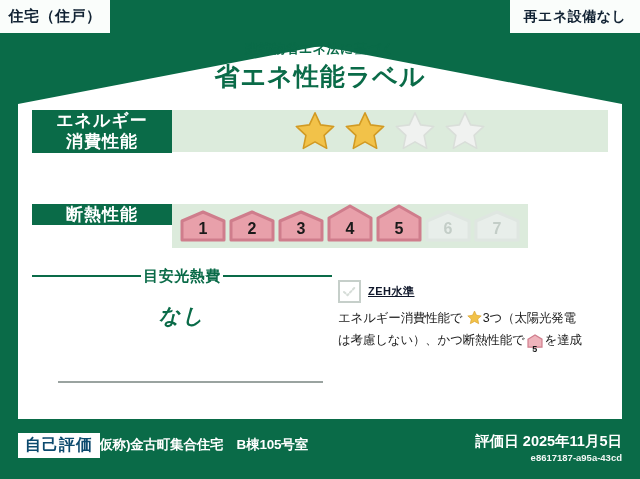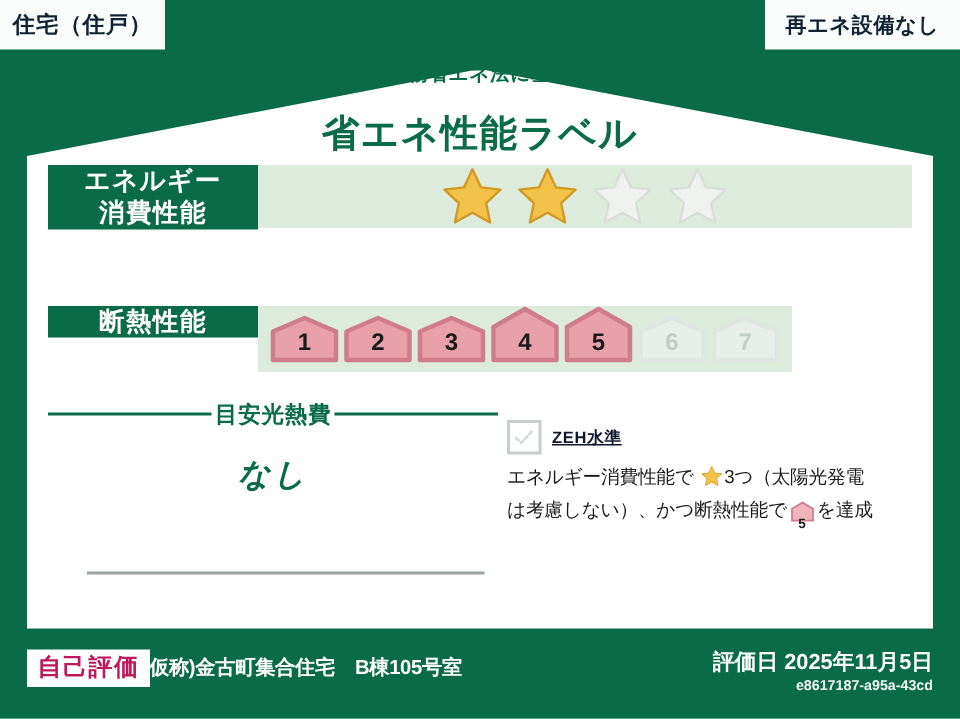--- a/index.html
+++ b/index.html
@@ -24,21 +24,21 @@
   .roof-wrap{position:absolute;left:0;top:0;width:640px;height:104px;overflow:hidden;}
   .roof-white{
     position:absolute;left:18px;top:46px;width:604px;height:300px;background:#ffffff;
     clip-path:polygon(0% 58px, 50% 0%, 100% 58px, 100% 100%, 0% 100%);
   }
   .title-block{
     position:absolute;left:0;top:40px;width:640px;text-align:center;color:#0a6b48;
     z-index:5;
   }
   .title-sub{font-size:13px;font-weight:700;letter-spacing:.5px;}
-  .title-main{font-size:25px;font-weight:700;letter-spacing:1px;margin-top:14px;}
+  .title-main{font-size:25px;font-weight:700;letter-spacing:1px;margin-top:2px;}
 
   
   .card{
     position:absolute;left:18px;top:104px;width:604px;height:315px;background:#ffffff;
     z-index:4;
   }
 
   
   .row{position:absolute;left:0;display:flex;align-items:flex-start;}
   .row-label{
@@ -104,21 +104,21 @@
   .inline-star{vertical-align:-3px;margin:0 1px;}
   .inline-house{vertical-align:-4px;margin:0 2px;position:relative;display:inline-block;}
   .inline-house .n{
     position:absolute;left:0;right:0;bottom:1px;text-align:center;
     font-size:9px;font-weight:700;color:#1a1a1a;line-height:1;
   }
 
   
   .footer{position:absolute;left:0;bottom:0;width:640px;height:60px;color:#ffffff;}
   .self-badge{
-    position:absolute;left:18px;top:14px;background:#ffffff;color:#be185d;
+    position:absolute;left:18px;top:14px;background:#ffffff;color:#0c4a6e;
     font-size:16px;font-weight:700;padding:2px 7px;letter-spacing:1px;
   }
   .prop-name{
     position:absolute;left:95px;top:17px;font-size:13.5px;font-weight:700;
     white-space:nowrap;letter-spacing:-.2px;
   }
   .eval-date{
     position:absolute;right:18px;top:13px;font-size:14.5px;font-weight:700;
     white-space:nowrap;text-align:right;
   }

